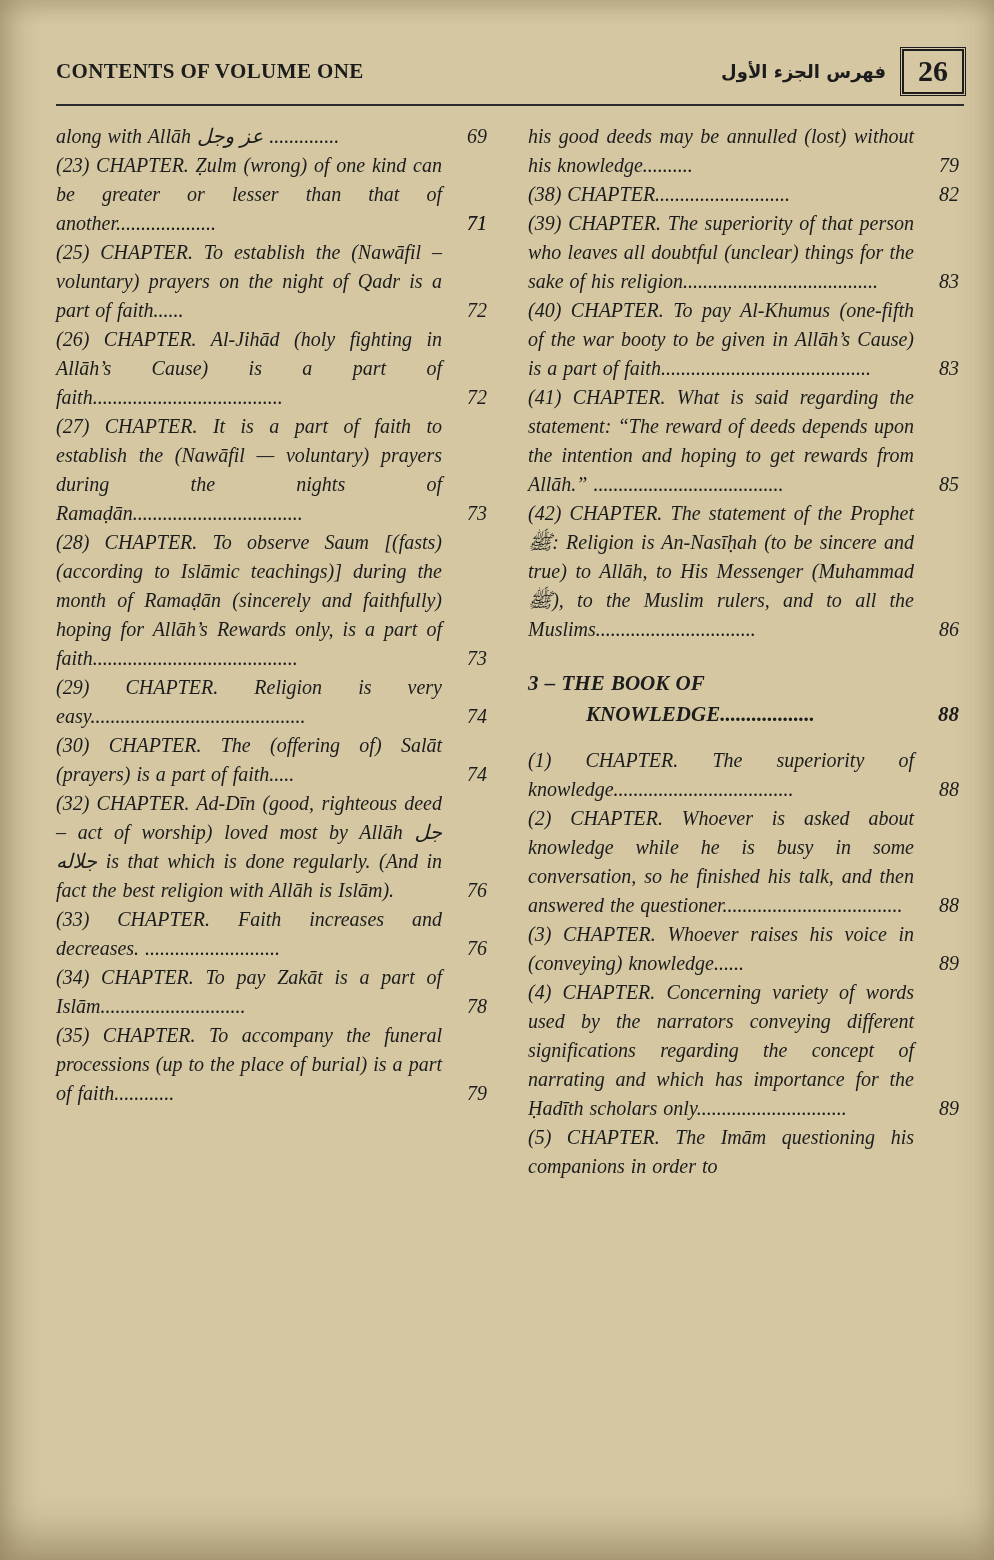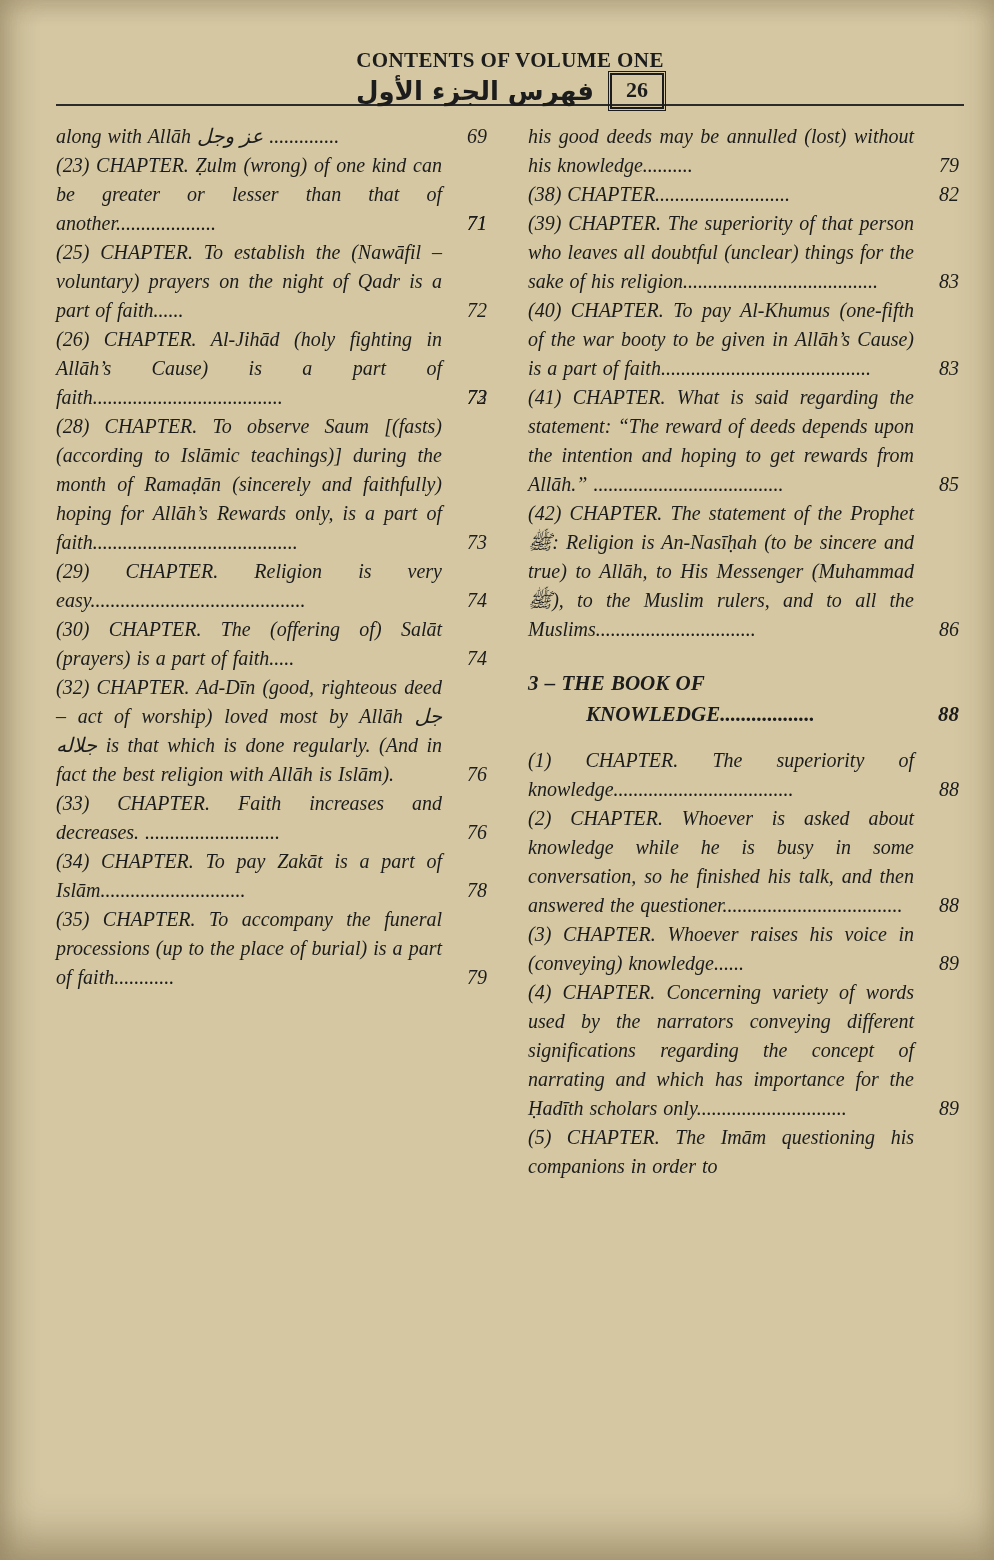--- a/index.html
+++ b/index.html
@@ -22,45 +22,44 @@
     overflow: hidden;
     box-shadow: inset 0 -26px 38px rgba(78, 60, 28, 0.30),
                 inset 0 10px 18px rgba(78, 60, 28, 0.14),
                 inset 14px 0 24px rgba(78, 60, 28, 0.10);
   }
   .header {
     display: flex;
     align-items: center;
     justify-content: space-between;
     height: 46px;
-    flex-direction: column;
   }
   .header-title {
     font-weight: bold;
     font-size: 21px;
     letter-spacing: 0.4px;
   }
   .header-right {
     display: flex;
     align-items: center;
     gap: 16px;
   }
   .header-arabic {
     font-weight: bold;
-    font-size: 26px;
+    font-size: 18px;
     font-family: "DejaVu Sans", sans-serif;
     direction: rtl;
   }
   .page-num-box {
     border: 2px solid var(--ink);
     outline: 1px solid var(--ink);
     outline-offset: 1px;
     padding: 3px 14px 5px 14px;
     font-weight: bold;
-    font-size: 22px;
+    font-size: 30px;
     line-height: 1.1;
   }
   .header-rule {
     border: none;
     border-top: 2px solid #2b2b2b;
     margin: 10px 0 0 0;
   }
   .columns {
     display: flex;
     gap: 36px;
@@ -113,21 +112,21 @@
 
   <hr class="header-rule">
 
   <div class="columns">
     <div class="column" id="left-column">
         <div class="entry"><span class="etext">along with Allāh عز وجل ..............</span><span class="pg">69</span></div>
         <div class="entry"><span class="etext">(23) CHAPTER. Ẓulm (wrong) of one kind can be greater or lesser than that of another....................</span><span class="pg">71</span></div>
         <div class="entry"><span class="pg">71</span></div>
         <div class="entry"><span class="etext">(25) CHAPTER. To establish the (Nawāfil – voluntary) prayers on the night of Qadr is a part of faith......</span><span class="pg">72</span></div>
         <div class="entry"><span class="etext">(26) CHAPTER. Al-Jihād (holy fighting in Allāh’s Cause) is a part of faith......................................</span><span class="pg">72</span></div>
-        <div class="entry"><span class="pg">73</span></div>
+        <div class="entry"><span class="etext">(27) CHAPTER. It is a part of faith to establish the (Nawāfil — voluntary) prayers during the nights of Ramaḍān..................................</span><span class="pg">73</span></div>
         <div class="entry"><span class="etext">(28) CHAPTER. To observe Saum [(fasts) (according to Islāmic teachings)] during the month of Ramaḍān (sincerely and faithfully) hoping for Allāh’s Rewards only, is a part of faith.........................................</span><span class="pg">73</span></div>
         <div class="entry"><span class="etext">(29) CHAPTER. Religion is very easy...........................................</span><span class="pg">74</span></div>
         <div class="entry"><span class="etext">(30) CHAPTER. The (offering of) Salāt (prayers) is a part of faith.....</span><span class="pg">74</span></div>
         <div class="entry"><span class="etext">(32) CHAPTER. Ad-Dīn (good, righteous deed – act of worship) loved most by Allāh جل جلاله is that which is done regularly. (And in fact the best religion with Allāh is Islām).</span><span class="pg">76</span></div>
         <div class="entry"><span class="etext">(33) CHAPTER. Faith increases and decreases. ...........................</span><span class="pg">76</span></div>
         <div class="entry"><span class="etext">(34) CHAPTER. To pay Zakāt is a part of Islām.............................</span><span class="pg">78</span></div>
         <div class="entry"><span class="etext">(35) CHAPTER. To accompany the funeral processions (up to the place of burial) is a part of faith............</span><span class="pg">79</span></div>
       </div>
     <div class="column" id="right-column">
         <div class="entry"><span class="etext">his good deeds may be annulled (lost) without his knowledge..........</span><span class="pg">79</span></div>

